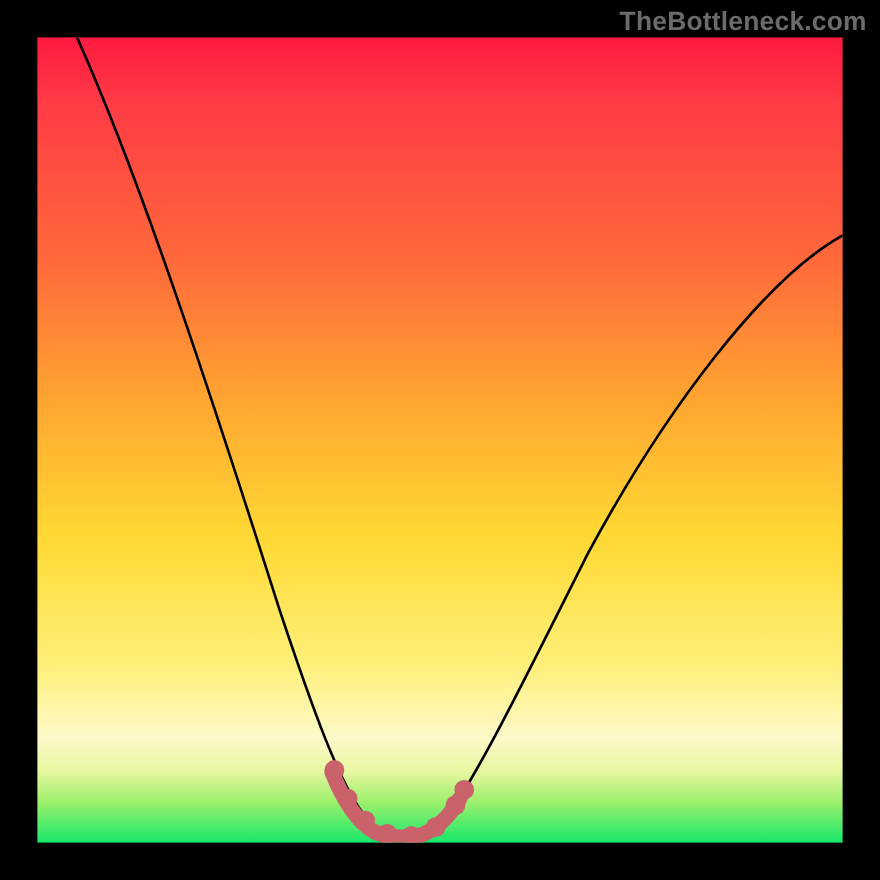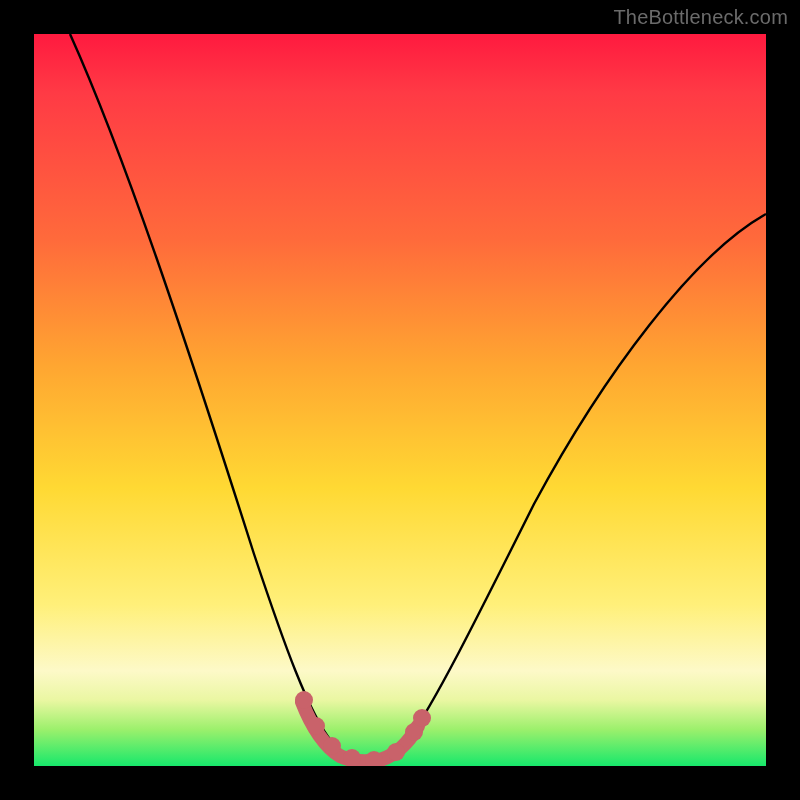--- a/index.html
+++ b/index.html
@@ -38,23 +38,23 @@
       #eaf7a2 91%,
       #9cf06c 95%,
       #17e86b 100%
     );
   }
   .watermark {
     position: absolute;
     top: 6px;
     right: 12px;
     color: #6b6b6b;
-    font-size: 20px;
+    font-size: 24px;
     letter-spacing: 0.2px;
-    font-weight: 400;
+    font-weight: 700;
     user-select: none;
   }
   svg.curve {
     position: absolute;
     left: 0;
     top: 0;
     width: 732px;
     height: 732px;
   }
 </style>

